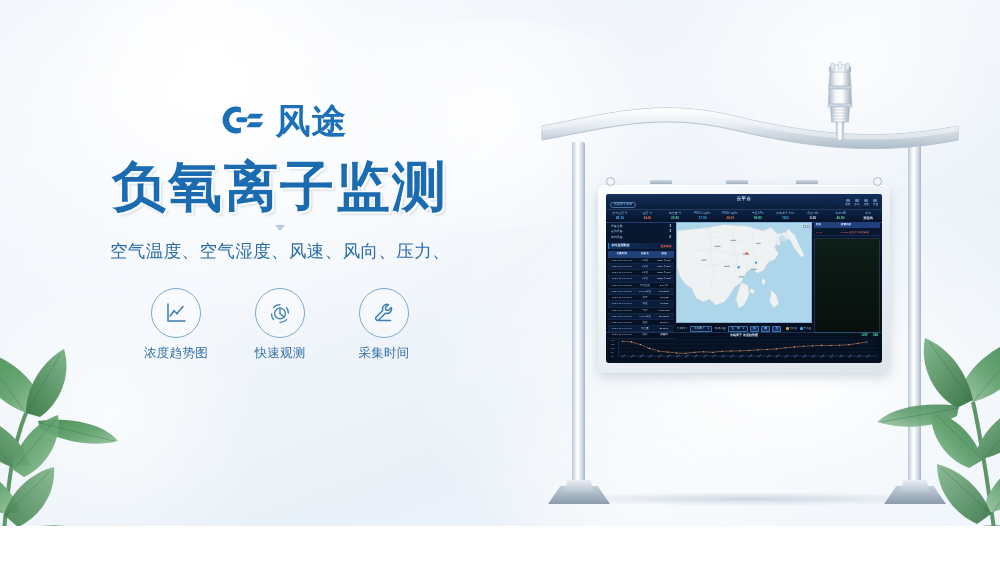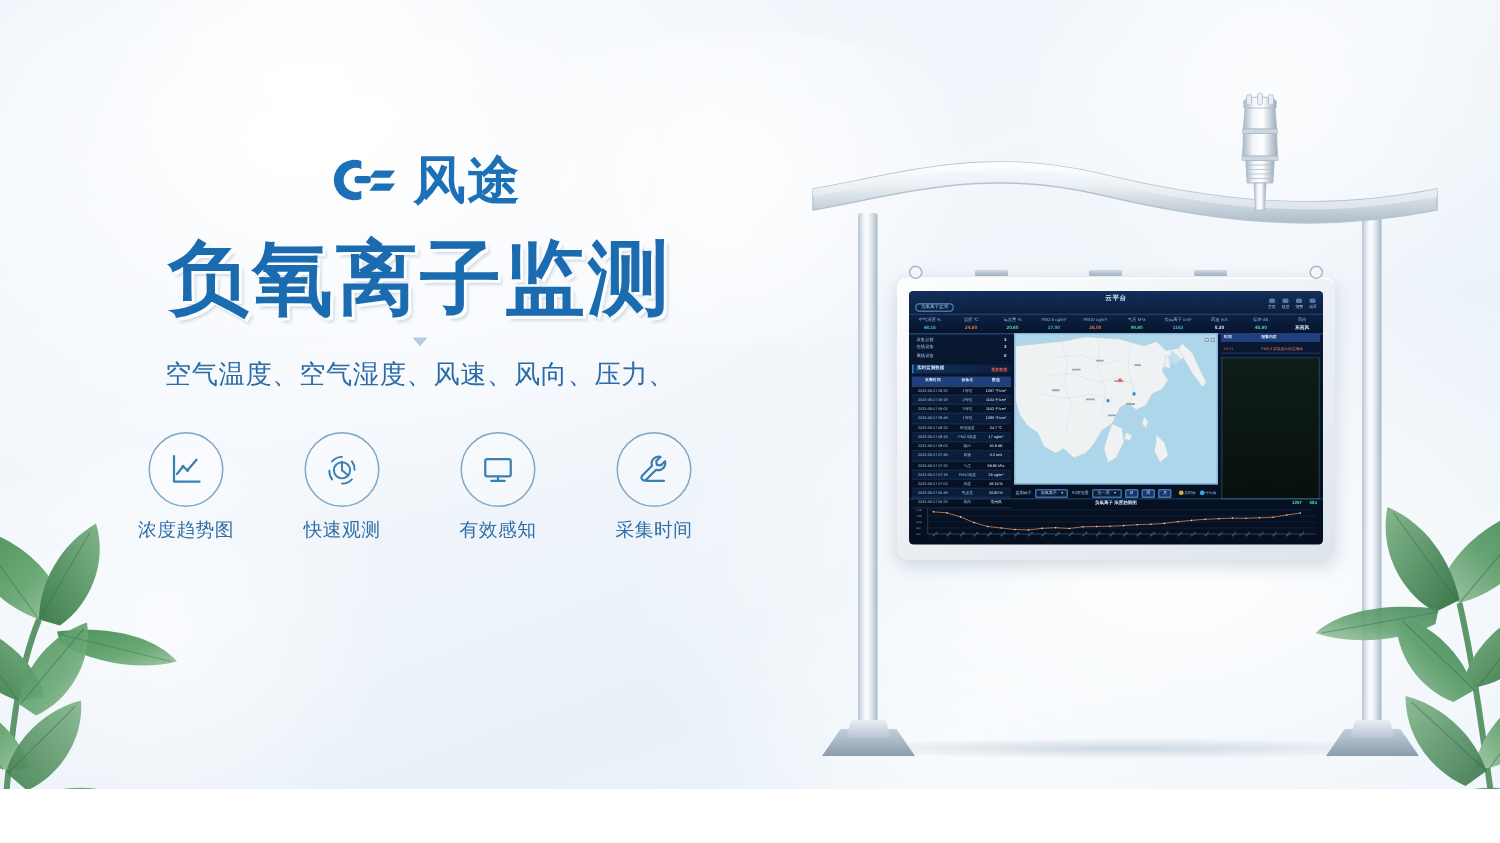--- a/index.html
+++ b/index.html
@@ -83,21 +83,21 @@
     border-top: 6px solid #b8cde0;
   }
 
   
   .subtitle {
     font-size: 17.5px;
     color: #2a6ca8;
     line-height: 1.65;
     letter-spacing: .4px;
   }
-  .subtitle div { white-space: nowrap; font-family: Liberation Mono, monospace; }
+  .subtitle div { white-space: nowrap; }
 
   
   .features {
     margin-top: 22px;
     display: flex;
     justify-content: center;
     gap: 30px;
   }
   .feature { width: 74px; text-align: center; }
   .feature-ring {
@@ -432,32 +432,20 @@
               <path d="M6.4 7.6 A9 9 0 0 1 13 4.6"></path>
               <path d="M19.6 7.6 A9 9 0 0 1 21.4 13.2"></path>
               <path d="M19.6 19.6 A9 9 0 0 1 13 22.4"></path>
               <path d="M6.4 19.6 A9 9 0 0 1 4.6 13.8"></path>
             </svg>
           </span>
         </div>
         <div class="feature-label">快速观测</div>
       </div>
 
-      <div class="feature">
-        <div class="feature-ring">
-          <span>
-            <svg width="26" height="26" viewBox="0 0 26 26" fill="none" stroke="#3c7fb1" stroke-width="1.5" stroke-linecap="round" stroke-linejoin="round">
-              <rect x="4.5" y="6" width="17" height="11.5" rx="1.4"></rect>
-              <path d="M13 17.5 L13 20.4"></path>
-              <path d="M8.6 20.6 L17.4 20.6"></path>
-            </svg>
-          </span>
-        </div>
-        <div class="feature-label">有效感知</div>
-      </div>
 
       <div class="feature">
         <div class="feature-ring">
           <span>
             <svg width="26" height="26" viewBox="0 0 26 26" fill="none" stroke="#3c7fb1" stroke-width="1.5" stroke-linecap="round" stroke-linejoin="round">
               <path d="M17.4 4.6 a4.6 4.6 0 0 0 -5.7 5.9 L5.2 17 a1.9 1.9 0 0 0 2.7 2.7 l6.5 -6.5 a4.6 4.6 0 0 0 5.9 -5.7 l-2.8 2.8 -2.6 -0.4 -0.4 -2.6 z"></path>
               <path d="M8 20.6 L19.6 20.6"></path>
             </svg>
           </span>
         </div>

